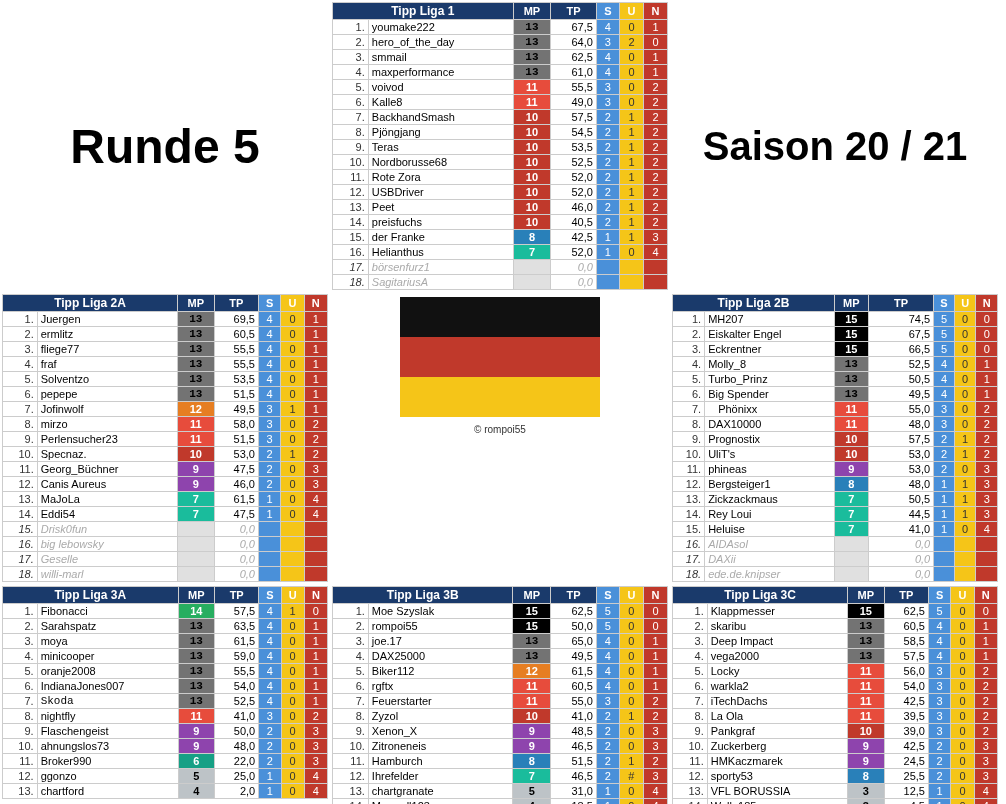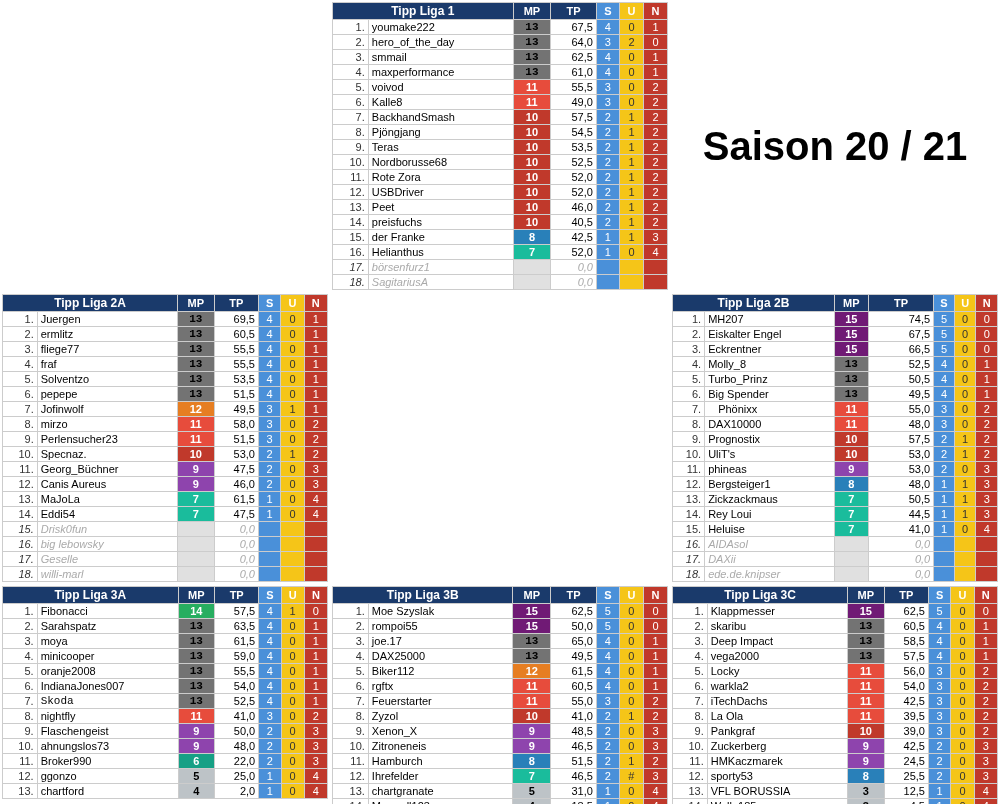--- a/index.html
+++ b/index.html
@@ -70,21 +70,21 @@
       font-weight: bold;
       font-size: 11px;
     }
     .col-s { background: #4a90d9; color: white; text-align: center; }
     .col-u { background: #f5c518; color: white; text-align: center; }
     .col-n { background: #c0392b; color: white; text-align: center; }
     .rank { text-align: right; color: #333; }
     .name { text-align: left; }
     .val { text-align: center; }
 
-    .mp-15 { background: #701a75; color: white; font-weight: bold; text-align: center; }
+    .mp-15 { background: #000000; color: white; font-weight: bold; text-align: center; }
     .mp-14 { background: #27ae60; color: white; font-weight: bold; text-align: center; }
     .mp-13 { background: #737373; color: black; font-weight: bold; text-align: center; font-family: Liberation Mono, monospace; }
     .mp-12 { background: #e67e22; color: white; font-weight: bold; text-align: center; }
     .mp-11 { background: #e74c3c; color: white; font-weight: bold; text-align: center; }
     .mp-10 { background: #c0392b; color: white; font-weight: bold; text-align: center; }
     .mp-9 { background: #8e44ad; color: white; font-weight: bold; text-align: center; }
     .mp-8 { background: #2980b9; color: white; font-weight: bold; text-align: center; }
     .mp-7 { background: #1abc9c; color: white; font-weight: bold; text-align: center; }
     .mp-6 { background: #16a085; color: white; font-weight: bold; text-align: center; }
     .mp-4 { background: #bdc3c7; color: black; font-weight: bold; text-align: center; }
@@ -113,20 +113,23 @@
     .section { padding: 2px; }
     td.s-val { background: #4a90d9; color: white; text-align: center; }
     td.u-val { background: #f5c518; color: #333; text-align: center; }
     td.n-val { background: #c0392b; color: white; text-align: center; }
   </style>
 </head>
 <body>
 
 <div class="page">
 
+  <div class="title-left">
+    <span>Runde 5</span>
+  </div>
 
   <div class="center-top section">
     <table>
       <thead>
         <tr>
           <th colspan="2" class="league-header">Tipp Liga 1</th>
           <th class="col-header">MP</th>
           <th class="col-header">TP</th>
           <th class="col-s">S</th>
           <th class="col-u">U</th>
@@ -476,20 +479,28 @@
             <td class="mp-na val"></td>
             <td class="val" style="text-align: right;">0,0</td>
             <td class="s-val"></td>
             <td class="u-val"></td>
             <td class="n-val"></td>
           </tr>
         </tbody>
     </table>
   </div>
 
+  <div class="center-mid">
+    <div class="flag-box">
+      <div class="flag-black"></div>
+      <div class="flag-red"></div>
+      <div class="flag-gold"></div>
+    </div>
+    <div class="copyright">© rompoi55</div>
+  </div>
 
   <div class="right-mid section">
     <table>
       <thead>
         <tr>
           <th colspan="2" class="league-header">Tipp Liga 2B</th>
           <th class="col-header">MP</th>
           <th class="col-header">TP</th>
           <th class="col-s">S</th>
           <th class="col-u">U</th>

